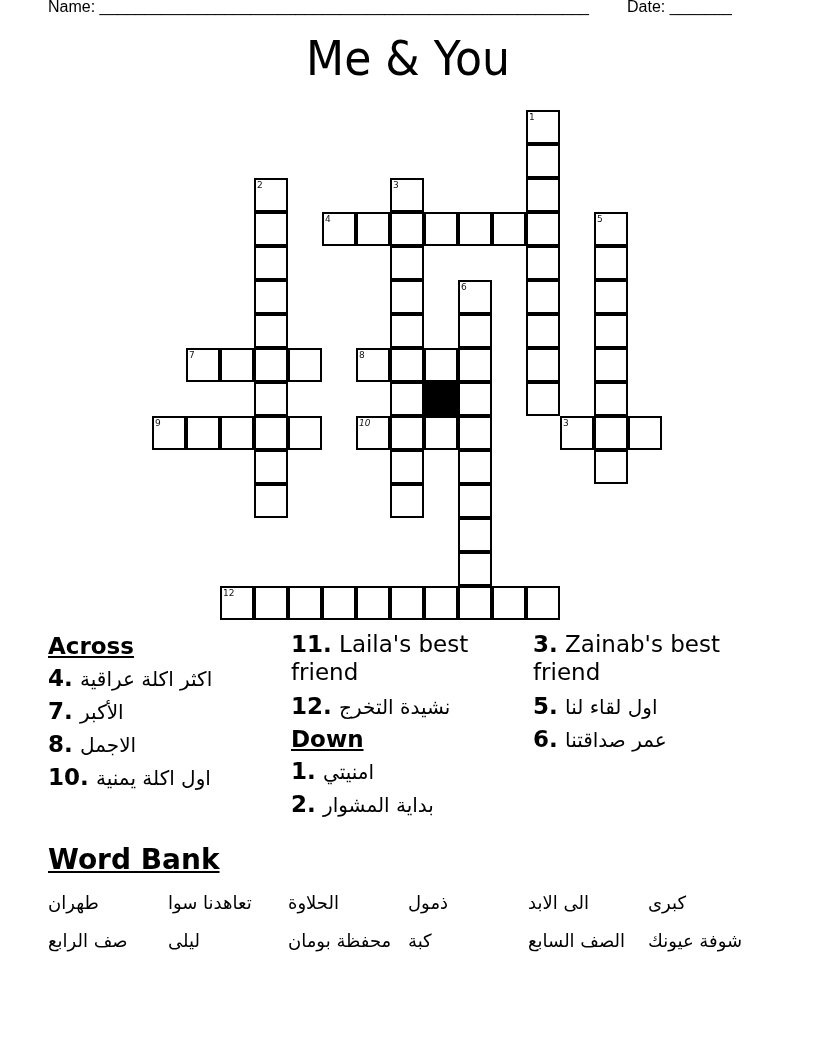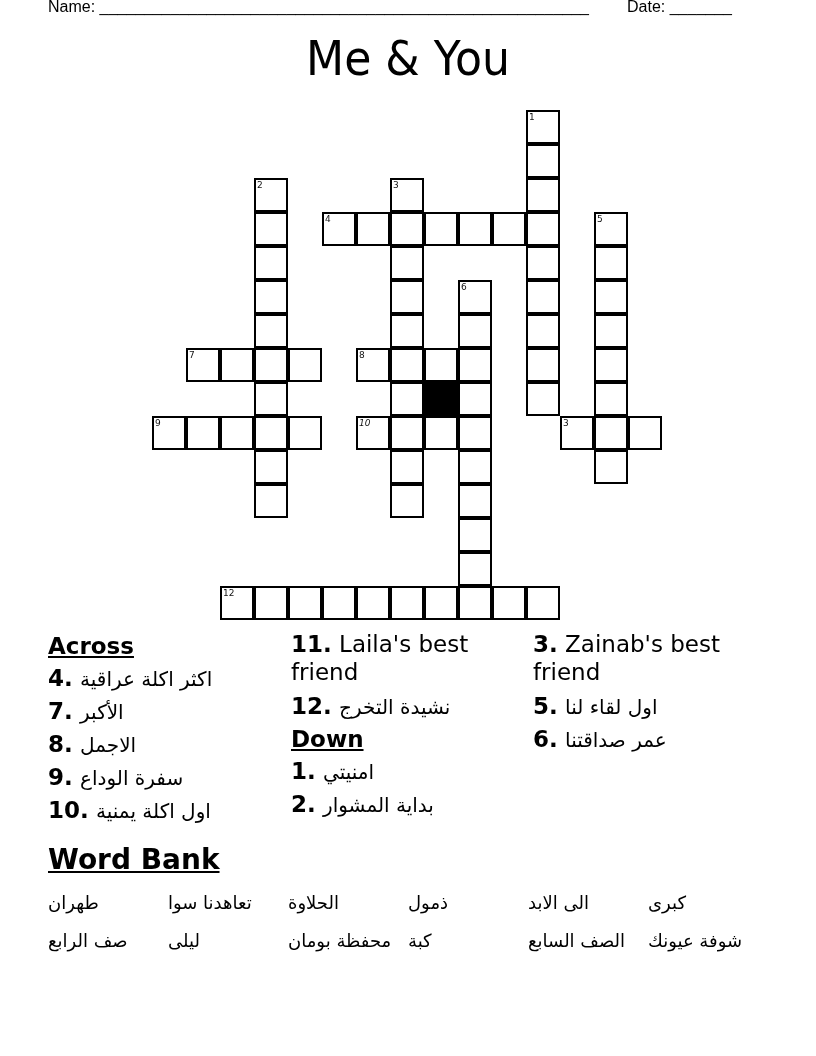--- a/index.html
+++ b/index.html
@@ -160,21 +160,20 @@
     <div class="cell" style="left: 526px; top: 586px;"></div>
     <div class="cell black" style="left: 424px; top: 382px;"></div>
   </div>
 
 <div class="clues">
   <div class="clue-col c1">
     <div class="clue-head">Across</div>
     <div class="clue"><span class="n">4.</span> <span class="t-ar">اكثر اكلة عراقية</span></div>
     <div class="clue"><span class="n">7.</span> <span class="t-ar">الأكبر</span></div>
     <div class="clue"><span class="n">8.</span> <span class="t-ar">الاجمل</span></div>
-    <div class="clue"><span class="n">9.</span> <span class="t-ar">سفرة الوداع</span></div>
     <div class="clue"><span class="n">10.</span> <span class="t-ar">اول اكلة يمنية</span></div>
   </div>
   <div class="clue-col c2">
     <div class="clue wrap"><span class="n">11.</span> <span>Laila's best friend</span></div>
     <div class="clue"><span class="n">12.</span> <span class="t-ar">نشيدة التخرج</span></div>
     <div class="clue-head">Down</div>
     <div class="clue"><span class="n">1.</span> <span class="t-ar">امنيتي</span></div>
     <div class="clue"><span class="n">2.</span> <span class="t-ar">بداية المشوار</span></div>
   </div>
   <div class="clue-col c3">

